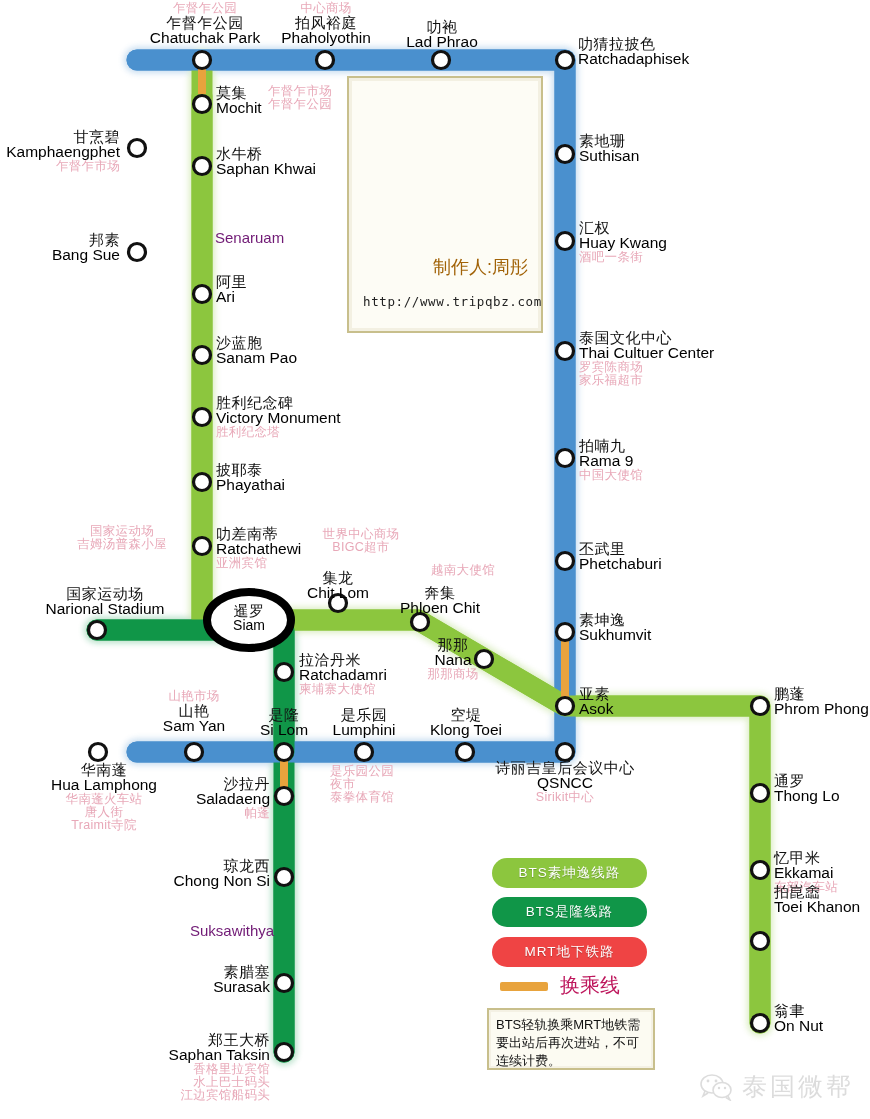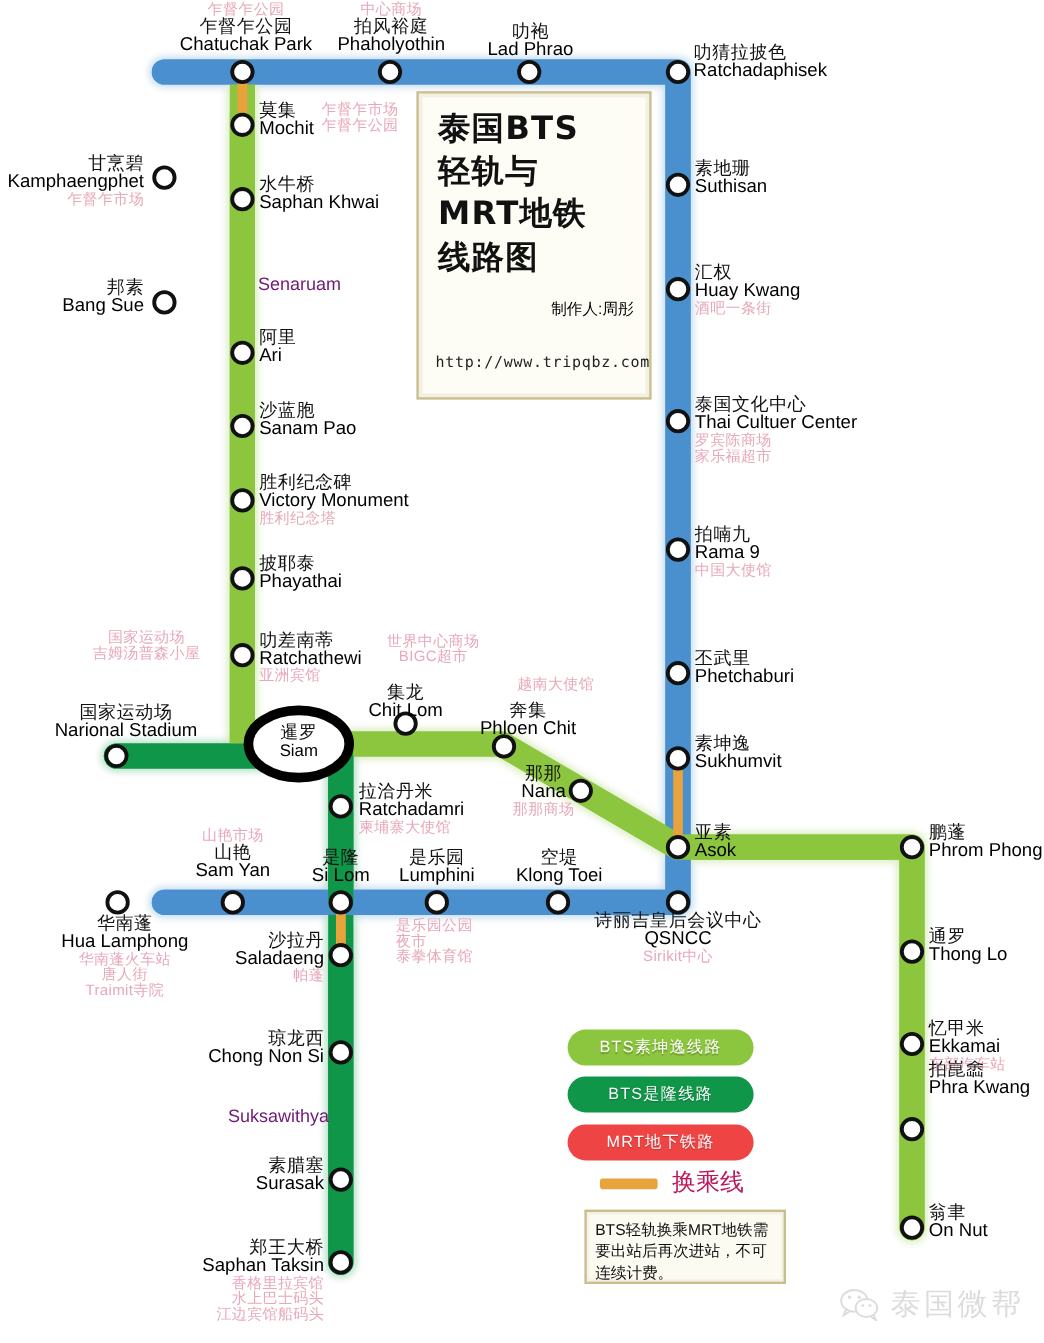--- a/index.html
+++ b/index.html
@@ -15,26 +15,26 @@
   .r{text-align:right;}
   .c{text-align:center;}
   .l{text-align:left;}
 
   
   #titleCard{position:absolute;left:347px;top:76px;width:192px;height:253px;
      background:#fdfcf5;border:2px solid #c8bf8c;box-shadow:0 0 0 3px #f3f0e2 inset;}
   #titleCard .tt{font-family:"DejaVu Sans",sans-serif;font-weight:bold;
      font-size:27px;color:#111;letter-spacing:1px;line-height:1.32;
      padding:12px 0 0 16px;}
-  #titleCard .auth{position:absolute;right:13px;bottom:64px;font-size:13px;color:#000000;}
+  #titleCard .auth{position:absolute;right:13px;bottom:52px;font-size:18px;color:#a16207;}
   #titleCard .url{position:absolute;left:14px;bottom:22px;font-size:12.5px;color:#222;
      font-family:"DejaVu Sans Mono","Liberation Mono",monospace;letter-spacing:.6px;}
 
   
-  .legpill{position:absolute;left:473px;width:155px;height:30px;border-radius:15px;
+  .legpill{position:absolute;left:492px;width:155px;height:30px;border-radius:15px;
      color:#fff;font-size:13.5px;display:flex;align-items:center;justify-content:center;
      letter-spacing:1px;text-shadow:0 1px 1px rgba(0,0,0,.25);}
   #legTransfer{position:absolute;left:500px;top:982px;width:48px;height:9px;
      background:#e8a33d;border-radius:2px;}
   #legTransferLbl{position:absolute;left:560px;top:972px;font-size:20px;color:#be185d;}
   #noteBox{position:absolute;left:487px;top:1008px;width:168px;height:62px;
      background:#fcfbf2;border:2px solid #c8bf8c;box-shadow:0 0 0 2px #f4f1e4 inset;
      font-size:13px;color:#111;line-height:1.38;padding:6px 7px;box-sizing:border-box;}
 
   
@@ -302,21 +302,21 @@
   <div class="cn">通罗</div>
   <div class="en">Thong Lo</div>
 </div>
 <div class="lbl l" style="left:774px;top:850px;">
   <div class="cn">忆甲米</div>
   <div class="en">Ekkamai</div>
   <div class="sub">东部汽车站</div>
 </div>
 <div class="lbl l" style="left:774px;top:884px;">
   <div class="cn">拍崑嵞</div>
-  <div class="en">Phra Kwang</div>
+  <div class="en">Toei Khanon</div>
 </div>
 <div class="lbl l" style="left:774px;top:1003px;">
   <div class="cn">翁聿</div>
   <div class="en">On Nut</div>
 </div>
 
 <div class="lbl c" style="left:5px;top:586px;width:200px;">
   <div class="cn">国家运动场</div>
   <div class="en">Narional Stadium</div>
 </div>
@@ -347,26 +347,20 @@
   <div class="en">Saphan Taksin</div>
   <div class="sub">香格里拉宾馆</div>
   <div class="sub">水上巴士码头</div>
   <div class="sub">江边宾馆船码头</div>
 </div>
 
 <div class="lbl ghost" style="left:215px;top:230px;">Senaruam</div>
 <div class="lbl ghost" style="left:190px;top:923px;">Suksawithya</div>
 
 <div id="titleCard">
-  <div class="tt">
-    <div>泰国BTS</div>
-    <div>轻轨与</div>
-    <div>MRT地铁</div>
-    <div>线路图</div>
-  </div>
   <div class="auth">制作人:周彤</div>
   <div class="url">http://www.tripqbz.com</div>
 </div>
 
 <div class="legpill" style="top:858px;background:#8CC63E;">
   <span>BTS素坤逸线路</span>
 </div>
 <div class="legpill" style="top:897px;background:#109648;">
   <span>BTS是隆线路</span>
 </div>

